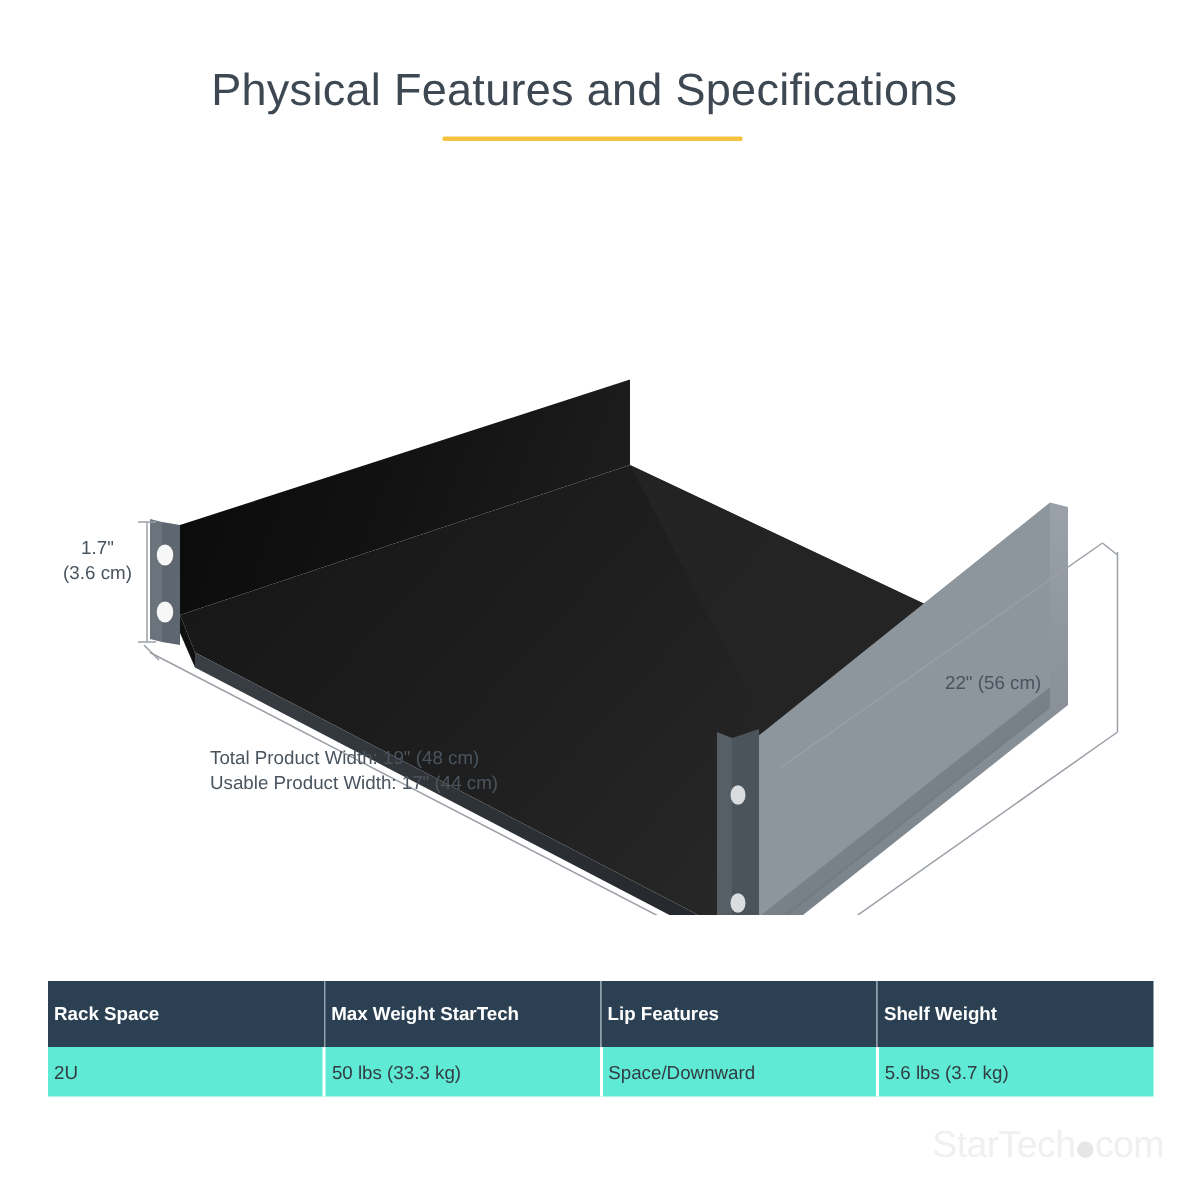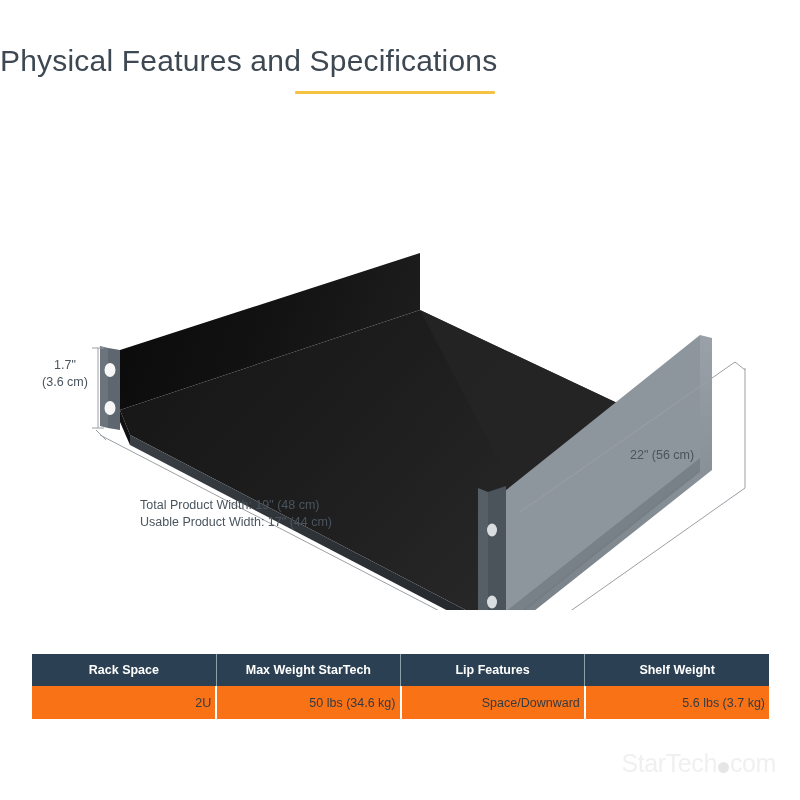--- a/index.html
+++ b/index.html
@@ -15,21 +15,21 @@
     font-family: "Liberation Sans", sans-serif;
     color: #3d4852;
   }
 
   
   #page-title {
     position: absolute;
     top: 44px;
     left: 0;
     width: 779px;
-    text-align: left;
+    text-align: center;
     font-size: 30px;
     font-weight: 400;
     letter-spacing: 0.2px;
     color: #3d4852;
     white-space: nowrap;
   }
   #title-underline {
     position: absolute;
     top: 91px;
     left: 295px;
@@ -80,32 +80,32 @@
     top: 654px;
     width: 737px;
     border-collapse: collapse;
     table-layout: fixed;
   }
   #spec-table th {
     background: #2b4052;
     color: #ffffff;
     font-size: 12.5px;
     font-weight: bold;
-    height: 32px;
-    text-align: center;
+    height: 44px;
+    text-align: left;
     border-right: 1px solid #8fa0ad;
     padding: 0 4px;
   }
   #spec-table th:last-child { border-right: none; margin-top: 28px; }
   #spec-table td {
-    background: #f97316;
+    background: #5eead4;
     color: #333b42;
     font-size: 12.5px;
     height: 33px;
-    text-align: right;
+    text-align: left;
     border-right: 2px solid #ffffff;
     padding: 0 4px;
     margin-top: 32px;
   }
   #spec-table td:last-child { border-right: none; }
 
   
   #watermark {
     position: absolute;
     right: 24px;
@@ -237,21 +237,21 @@
     <tr>
       <th>Rack Space</th>
       <th>Max Weight StarTech</th>
       <th>Lip Features</th>
       <th>Shelf Weight</th>
     </tr>
   </thead>
   <tbody>
     <tr>
       <td>2U</td>
-      <td>50 lbs (34.6 kg)</td>
+      <td>50 lbs (33.3 kg)</td>
       <td>Space/Downward</td>
       <td>5.6 lbs (3.7 kg)</td>
     </tr>
   </tbody>
 </table>
 
 <div id="watermark">
   <span>StarTech</span><span class="wm-dot"></span><span>com</span>
 </div>
 

